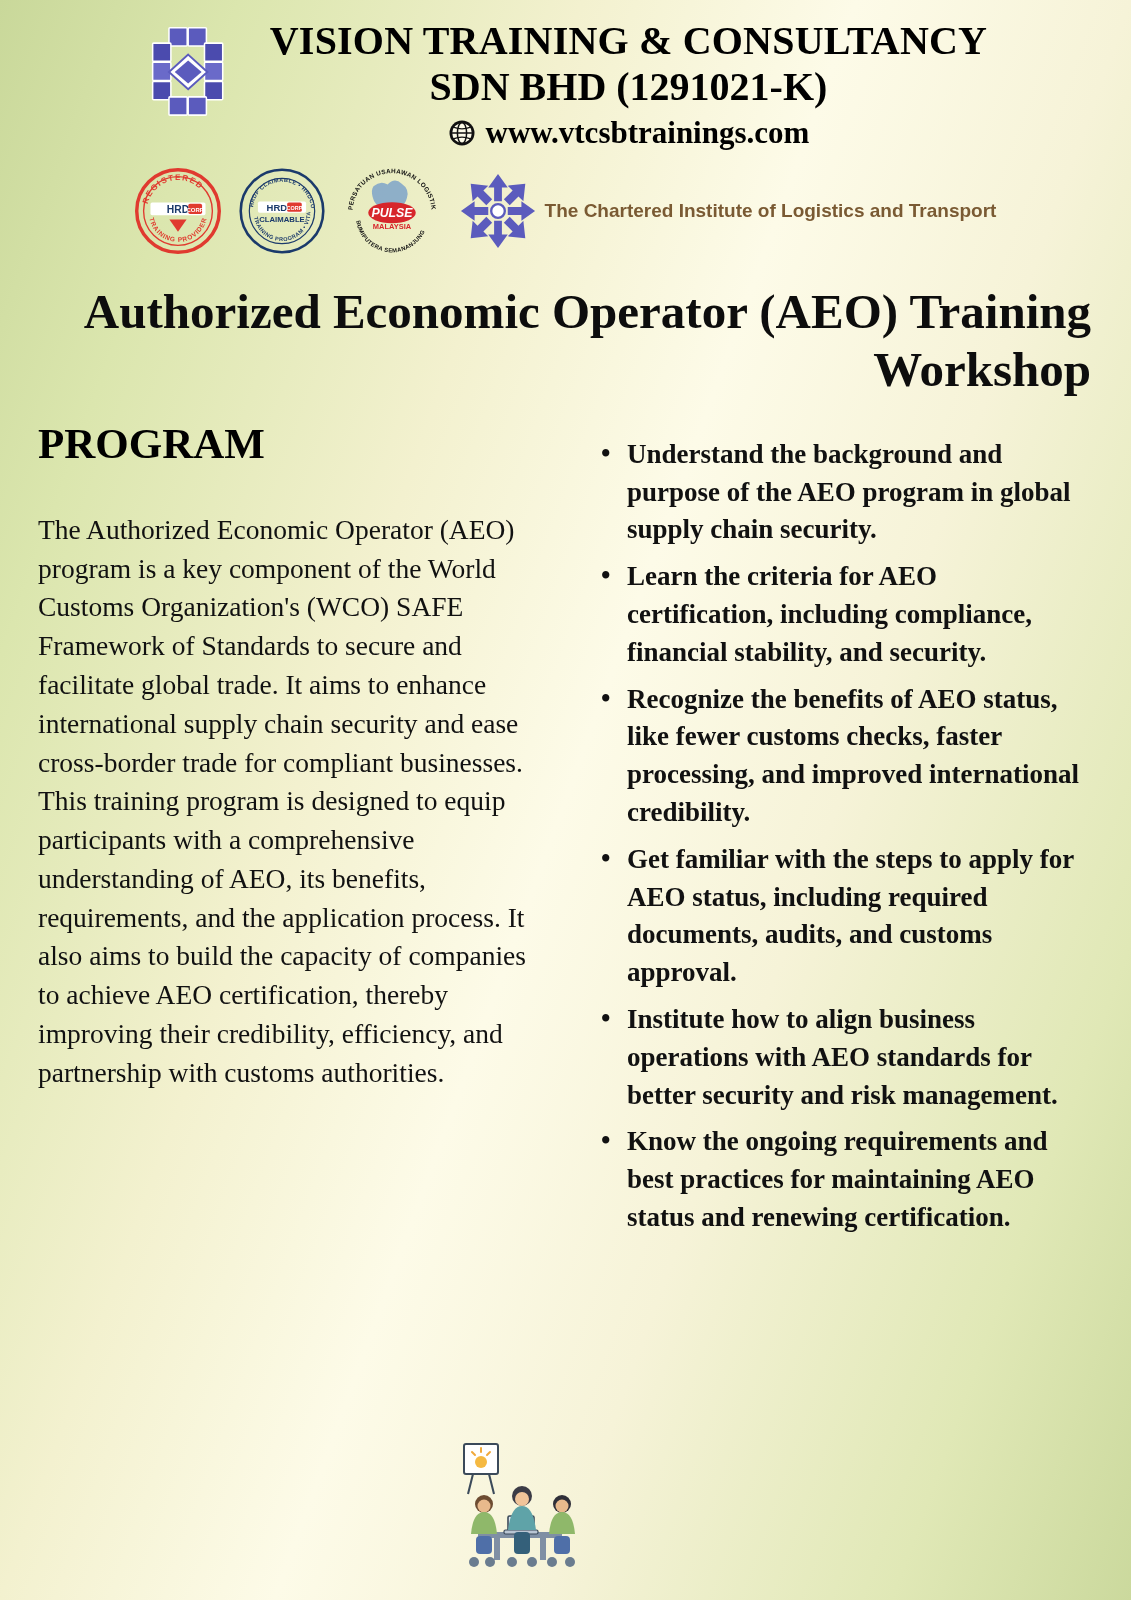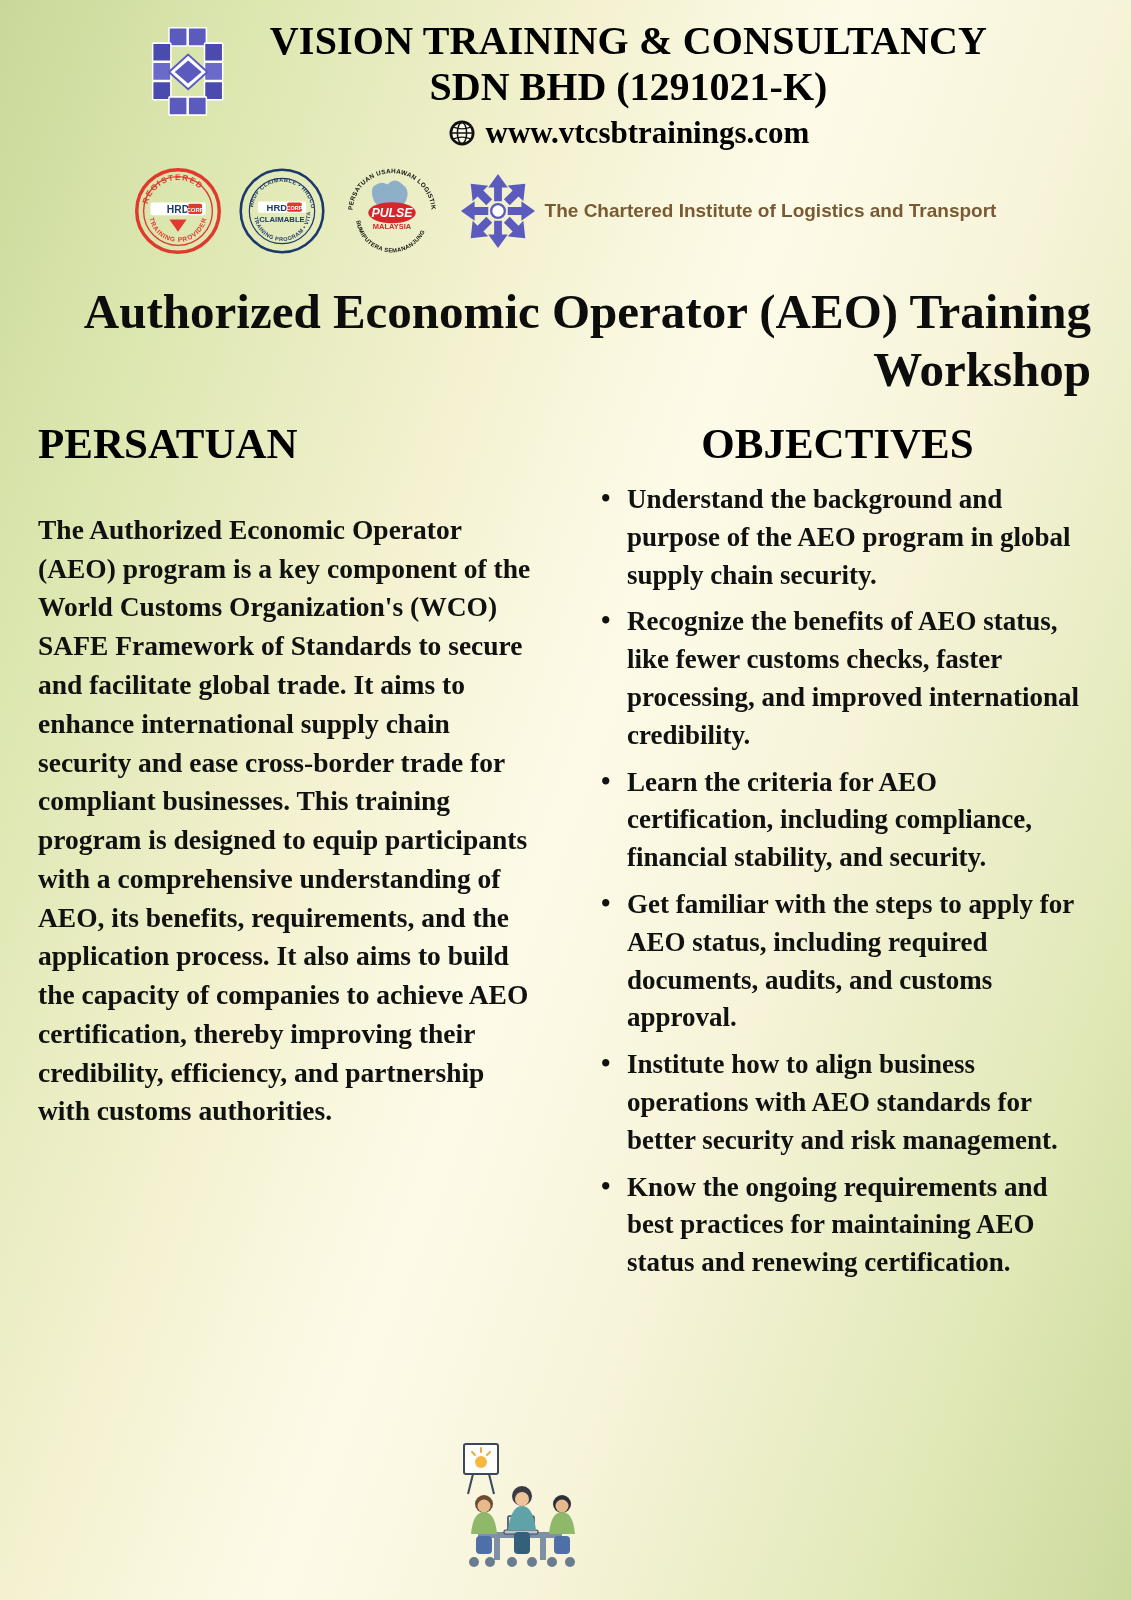--- a/index.html
+++ b/index.html
@@ -107,21 +107,21 @@
     color: #000;
     line-height: 1.05;
     margin-bottom: 12px;
   }
   .head-left { text-align: left; }
   .head-right { text-align: center; }
 
   .overview-text {
     font-size: 27.5px;
     line-height: 1.41;
-    font-weight: bold;
+    font-weight: normal;
     color: #111;
     text-align: left;
     margin-top: 45px;
   }
 
   ul.objectives {
     margin: 15px;
     padding-left: 30px;
     list-style: none;
   }
@@ -284,30 +284,29 @@
     </div>
 
   </div>
 </div>
 
 <div class="doc-title">Authorized Economic Operator (AEO) Training Workshop</div>
 
 <div class="columns">
 
   <div class="col-left">
-    <div class="section-head head-left">PERSATUAN</div>
+    <div class="section-head head-left">PROGRAM</div>
     <div class="overview-text">The Authorized Economic Operator (AEO) program is a key component of the World Customs Organization's (WCO) SAFE Framework of Standards to secure and facilitate global trade. It aims to enhance international supply chain security and ease cross-border trade for compliant businesses. This training program is designed to equip participants with a comprehensive understanding of AEO, its benefits, requirements, and the application process. It also aims to build the capacity of companies to achieve AEO certification, thereby improving their credibility, efficiency, and partnership with customs authorities.</div>
   </div>
 
   <div class="col-right">
-    <div class="section-head head-right">OBJECTIVES</div>
     <ul class="objectives">
       <li>Understand the background and purpose of the AEO program in global supply chain security.</li>
+      <li>Learn the criteria for AEO certification, including compliance, financial stability, and security.</li>
       <li>Recognize the benefits of AEO status, like fewer customs checks, faster processing, and improved international credibility.</li>
-      <li>Learn the criteria for AEO certification, including compliance, financial stability, and security.</li>
       <li>Get familiar with the steps to apply for AEO status, including required documents, audits, and customs approval.</li>
       <li>Institute how to align business operations with AEO standards for better security and risk management.</li>
       <li>Know the ongoing requirements and best practices for maintaining AEO status and renewing certification.</li>
     </ul>
   </div>
 </div>
 
 <div class="people-illo">
   <svg viewBox="0 0 170 140" width="170" height="140" aria-hidden="true">
 

